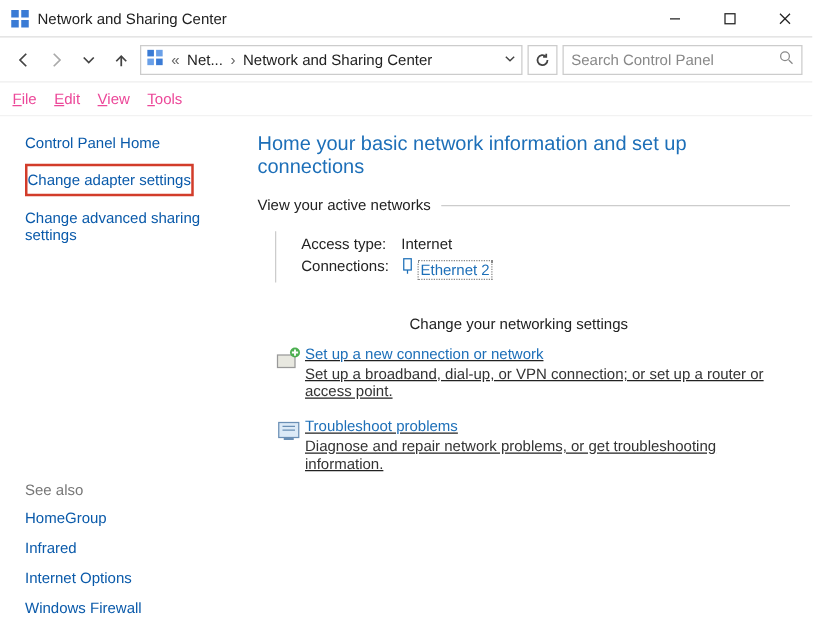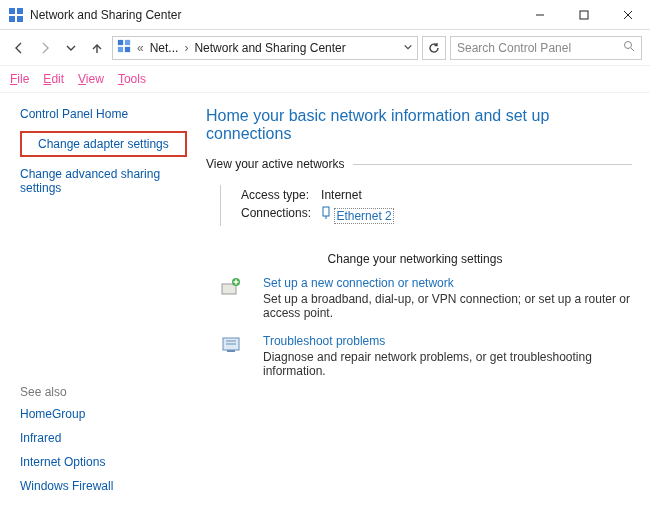--- a/index.html
+++ b/index.html
@@ -45,38 +45,38 @@
   .searchbox .ph { flex:1; }
   
   .menubar { display:flex; gap:14px; padding:6px 10px; border-bottom:1px solid #f2f2f2;}
   .menuitem { font-size:12px; color:#ec4899; }
   .menuitem .ul { text-decoration: underline; }
   
   .body { display:flex; }
   .leftpane { width:200px; padding:14px 12px 10px 20px; }
   .leftpane a.plain { display:block; color:#0a5aaa; margin-bottom:10px; text-decoration:none; cursor:pointer; }
   .leftpane .boxed {
-    display:inline-block; border:2px solid #d23c2a; padding:4px 16px; margin-bottom:10px;
+    display:inline-block; border:2px solid #d23c2a; padding:4px 0; margin-bottom:10px;
     color:#0a5aaa; cursor:pointer;
   }
   .seealso { margin-top:190px; }
   .seealso .hdr { color:#777; margin-bottom:8px; }
   .rightpane { flex:1; padding:14px 18px 10px 6px; }
   .h1 { color:#1d6fb8; font-size:16px; margin:0 0 14px 0; font-weight:400; }
   .groupline { display:flex; align-items:center; margin:6px 0 10px 0; font-size:12px;}
   .groupline .lbl { white-space:nowrap; margin-right:8px; }
   .groupline .rule { flex:1; height:1px; background:#ccc; }
   .netblock { display:flex; padding:4px 0 8px 14px; }
   .netleft { width:190px; }
   .netleft .bold { font-weight:600; }
   .netright { border-left:1px solid #ccc; padding-left:18px; font-size:12px;}
   .netright td { padding:1px 8px 1px 0; vertical-align:top;}
   .netright a { color:#1d6fb8; text-decoration:none; }
   .netright a span { border:1px dotted #888; padding:0 1px;text-align:right;}
-  .settingsitem { display:flex; gap:21px; margin:8px 0 14px 14px; }
+  .settingsitem { display:flex; gap:2px; margin:8px 0 14px 14px;text-decoration:underline; }
   .settingsitem .ic { width:22px; height:22px; flex:0 0 22px; display:flex; align-items:center; justify-content:center;}
   .settingsitem .txt .title { color:#1d6fb8; cursor:pointer; margin-bottom:2px;}
   .settingsitem .txt .desc { color:#333; }
   .smallethicon svg { width:10px; height:14px; }
 </style>
 </head>
 <body>
 
 <div class="titlebar">
   <span class="icon">

